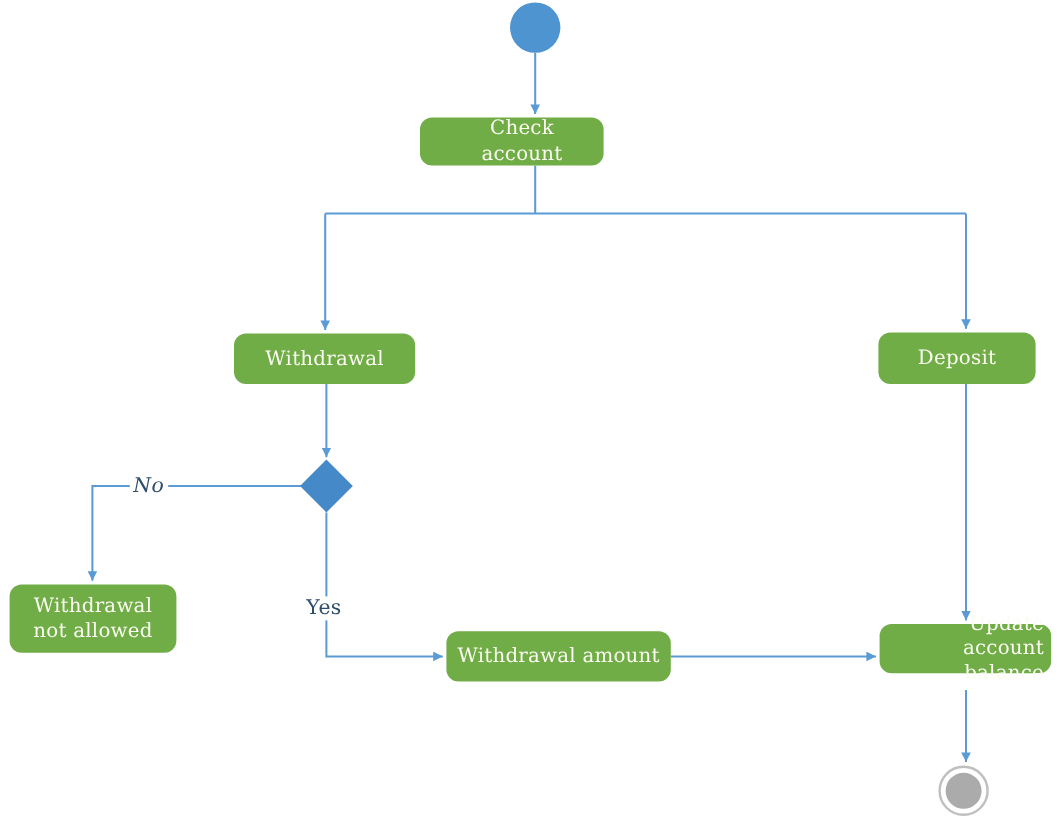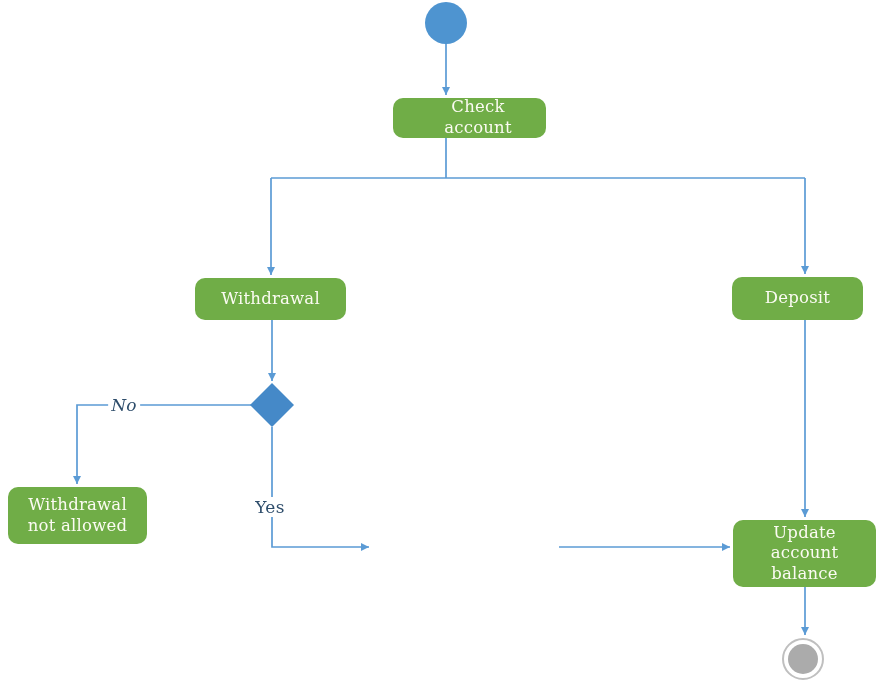--- a/index.html
+++ b/index.html
@@ -37,26 +37,26 @@
   }
   .edge-label{
     position:absolute;
     transform:translate(-50%,-50%);
     background:#ffffff;
     color:#2E4D6B;
     font-size:17px;
     padding:0 3px;
     letter-spacing:0.3px;
   }
-  .n-check{left:393px;top:98px;width:153px;height:40px;padding-left:23px;}
+  .n-check{left:350px;top:98px;width:153px;height:40px;padding-left:23px;}
   .n-withdrawal{left:195px;top:278px;width:151px;height:42px;}
   .n-deposit{left:732px;top:277px;width:131px;height:43px;}
   .n-wna{left:8px;top:487px;width:139px;height:57px;}
   .n-wamount{left:372px;top:526px;width:187px;height:42px;}
-  .n-update{left:733px;top:520px;width:143px;height:67px;}
+  .n-update{left:733px;top:520px;width:143px;height:41px;text-align:right;}
   .lbl-no{left:124px;top:405px;font-style:italic;}
   .lbl-yes{left:270px;top:507px;}
 </style>
 </head>
 <body>
 
 <div class="canvas">
 
   <svg class="edges" width="884" height="685" viewBox="0 0 884 685" xmlns="http://www.w3.org/2000/svg">
     <defs>
@@ -100,20 +100,23 @@
   </div>
 
   <div class="node n-deposit">
     <span>Deposit</span>
   </div>
 
   <div class="node n-wna">
     <span>Withdrawal not allowed</span>
   </div>
 
+  <div class="node n-wamount">
+    <span>Withdrawal amount</span>
+  </div>
 
   <div class="node n-update">
     <span>Update account balance</span>
   </div>
 
   <div class="edge-label lbl-no">No</div>
   <div class="edge-label lbl-yes">Yes</div>
 
   <div class="end-node">
     <div class="end-node-inner"></div>

